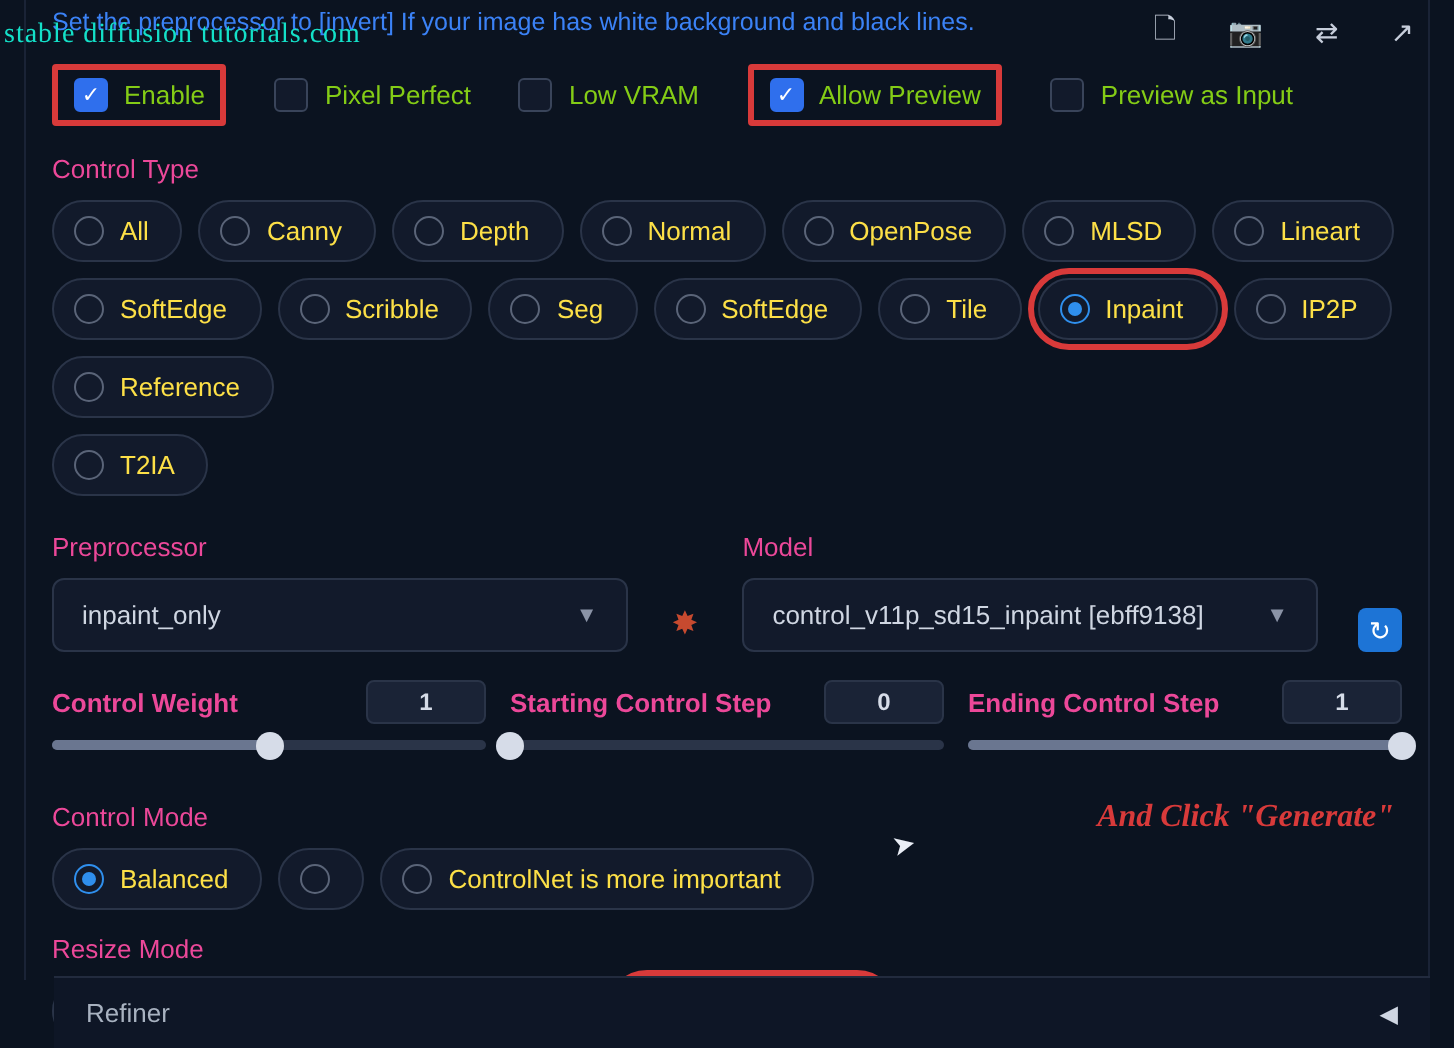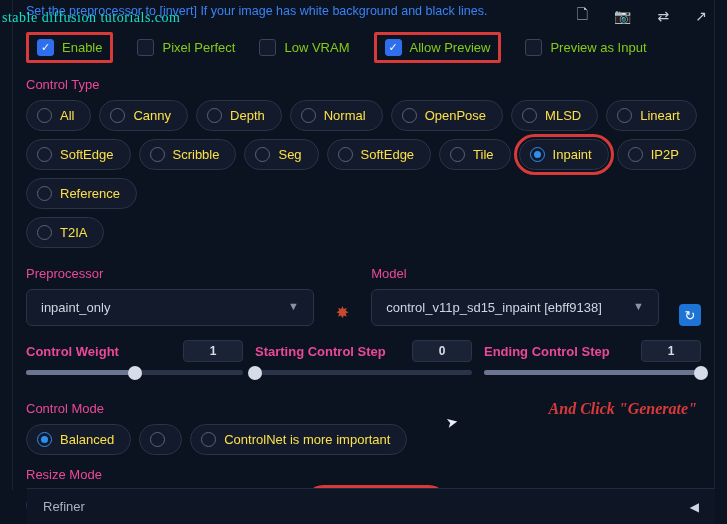--- a/index.html
+++ b/index.html
@@ -86,21 +86,21 @@
 .radio.sel::after {
   content: ""; width: 7px; height: 7px; border-radius: 50%;
   background: #2f8fed;
 }
 .pill.redwrap { outline: 3px solid #d83a3a; outline-offset: 2px; }
 .grid-pm {
   display: flex; gap: 20px; align-items: flex-end; padding: 10px 26px 0 26px;
 }
 .col { flex: 1; }
 .select {
-  display: flex; justify-content: space-between;
+  display: flex; align-items: center; justify-content: space-between;
   background: #121a2b; border: 1px solid #2a3448; border-radius: 6px;
   padding: 10px 14px; color: #cfd6e2; font-size: 13px; cursor: pointer;
 }
 .caret { color: #8a93a6; font-size: 11px; }
 .star { color: #c74a2f; font-size: 16px; padding: 0 2px 4px 2px; }
 .refresh-btn {
   width: 22px; height: 22px; background: #1d74d6; border-radius: 4px;
   display: flex; align-items: center; justify-content: center; color: #fff;
   font-size: 13px; cursor: pointer;
 }

